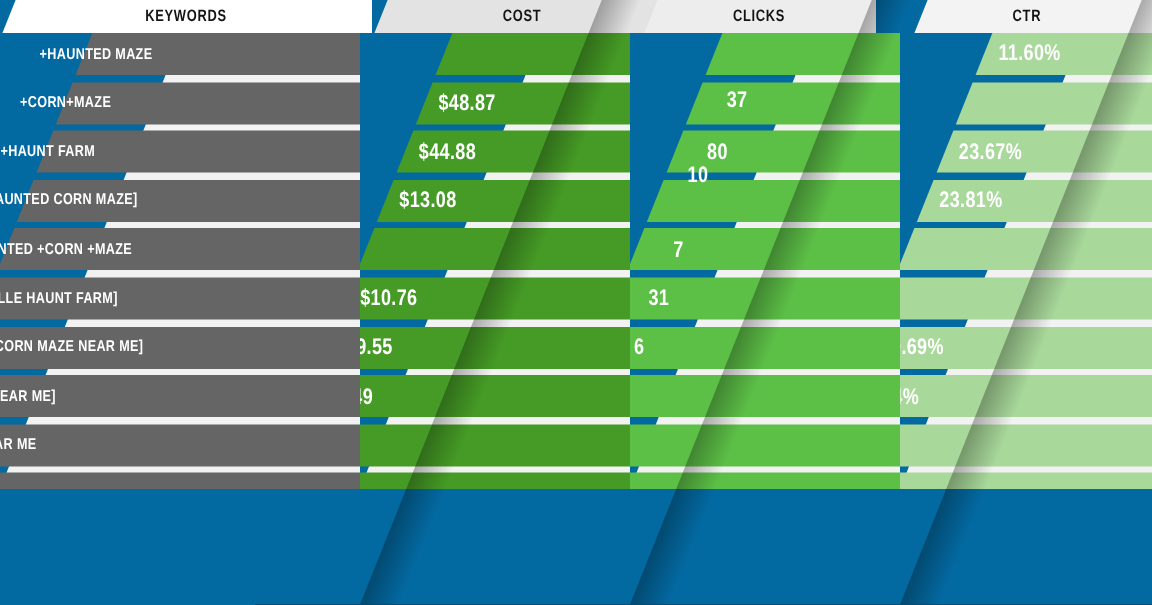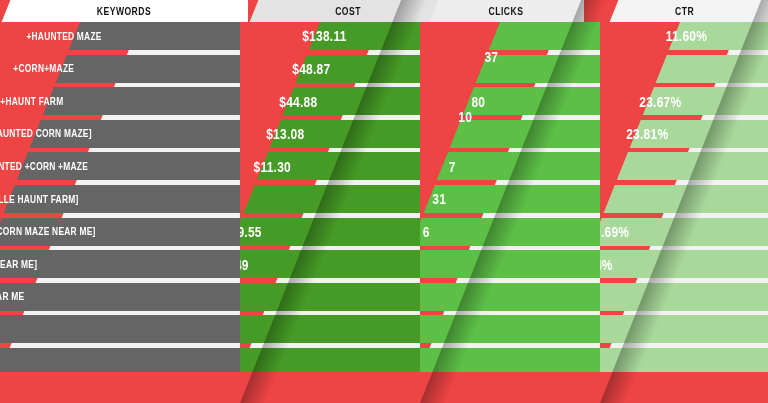--- a/index.html
+++ b/index.html
@@ -5,21 +5,21 @@
   html,body{margin:0;padding:0;}
   body{
     width:768px;height:403px;
     background:#000;
     font-family:"Liberation Sans", sans-serif;
     overflow:hidden;
   }
   #stage{
     position:relative;
     width:768px;height:403px;
-    background:#ef4444;
+    background:#0369a1;
     overflow:hidden;
   }
 
   
   .hdr-band{
     position:absolute;
     top:0;
     height:22px;
     overflow:hidden;
   }
@@ -46,21 +46,21 @@
     letter-spacing:0.6px;
     font-family:"Liberation Sans Narrow","Liberation Sans",sans-serif;
     transform:scaleX(0.78);
     white-space:nowrap;
   }
 
   
   .col{
     position:absolute;
     top:22px;
-    height:350px;
+    height:304px;
     overflow:hidden;
   }
   .col-inner{
     position:absolute;
     top:0;left:0;
     width:100%;height:100%;
     transform:skewX(-21.8deg);
     transform-origin:bottom left;
   }
   .bar{
@@ -186,34 +186,31 @@
         <div class="bar" style="top: 65.2px; background: rgb(69, 155, 37);"></div>
         <div class="bar" style="top: 97.8px; background: rgb(69, 155, 37);"></div>
         <div class="bar" style="top: 130.4px; background: rgb(69, 155, 37);"></div>
         <div class="bar" style="top: 163px; background: rgb(69, 155, 37);"></div>
         <div class="bar" style="top: 195.6px; background: rgb(69, 155, 37);"></div>
         <div class="bar" style="top: 228.2px; background: rgb(69, 155, 37);"></div>
         <div class="bar" style="top: 260.8px; background: rgb(69, 155, 37);"></div>
         <div class="bar" style="top: 293.4px; background: rgb(69, 155, 37);"></div>
         <div class="bar" style="top: 326px; background: rgb(69, 155, 37);"></div>
       </div>
-      <div class="cellwrap" style="top: 0px; transform: translateX(-5.5996px);">
-        <div class="cell-txt">$138.11</div>
-      </div>
       <div class="cellwrap" style="top: 32.6px; transform: translateX(-18.6387px);">
         <div class="cell-txt">$48.87</div>
       </div>
       <div class="cellwrap" style="top: 65.2px; transform: translateX(-31.6777px);">
         <div class="cell-txt">$44.88</div>
       </div>
       <div class="cellwrap" style="top: 97.8px; transform: translateX(-44.7168px);">
         <div class="cell-txt">$13.08</div>
       </div>
-      <div class="cellwrap" style="top: 130.4px; transform: translateX(-57.7559px);">
-        <div class="cell-txt">$11.30</div>
+      <div class="cellwrap" style="top: 163px; transform: translateX(-70.7949px);">
+        <div class="cell-txt">$10.76</div>
       </div>
       <div class="cellwrap" style="top: 195.6px; transform: translateX(-83.834px);">
         <div class="cell-txt">$9.55</div>
       </div>
       <div class="cellwrap" style="top: 228.2px; transform: translateX(-96.8731px);">
         <div class="cell-txt">$9.49</div>
       </div>
       <div class="cellwrap" style="top: 260.8px; transform: translateX(-109.912px);">
         <div class="cell-txt">$7.10</div>
       </div>
@@ -228,21 +225,21 @@
         <div class="bar" style="top: 65.2px; background: rgb(92, 191, 70);"></div>
         <div class="bar" style="top: 97.8px; background: rgb(92, 191, 70);"></div>
         <div class="bar" style="top: 130.4px; background: rgb(92, 191, 70);"></div>
         <div class="bar" style="top: 163px; background: rgb(92, 191, 70);"></div>
         <div class="bar" style="top: 195.6px; background: rgb(92, 191, 70);"></div>
         <div class="bar" style="top: 228.2px; background: rgb(92, 191, 70);"></div>
         <div class="bar" style="top: 260.8px; background: rgb(92, 191, 70);"></div>
         <div class="bar" style="top: 293.4px; background: rgb(92, 191, 70);"></div>
         <div class="bar" style="top: 326px; background: rgb(92, 191, 70);"></div>
       </div>
-      <div class="cellwrap" style="top: 21px; transform: translateX(-18.6387px);">
+      <div class="cellwrap" style="top: 31px; transform: translateX(-18.6387px);">
         <div class="cell-txt">37</div>
       </div>
       <div class="cellwrap" style="top: 65.2px; transform: translateX(-31.6777px);">
         <div class="cell-txt">80</div>
       </div>
       <div class="cellwrap" style="top: 81px; transform: translateX(-44.7168px);">
         <div class="cell-txt">10</div>
       </div>
       <div class="cellwrap" style="top: 130.4px; transform: translateX(-57.7559px);">
         <div class="cell-txt">7</div>

